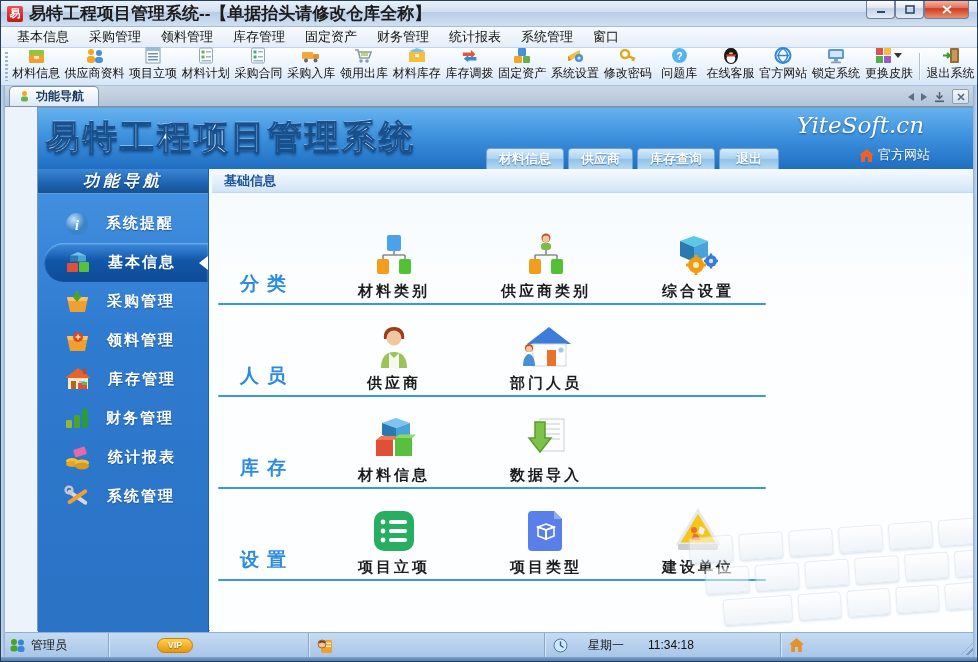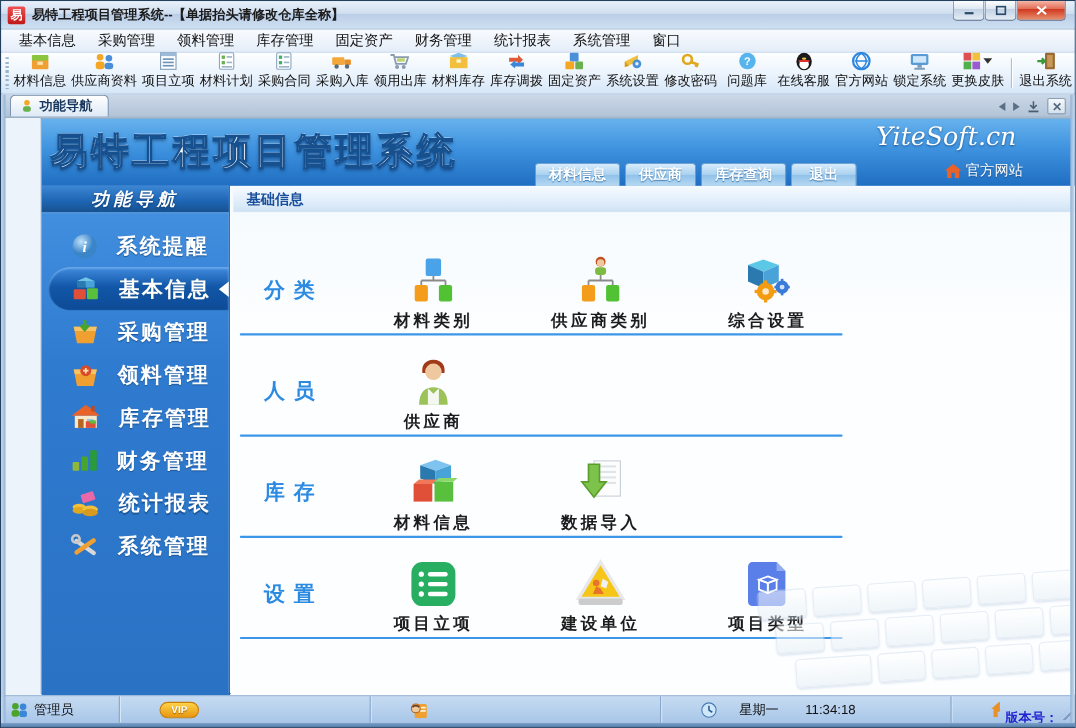--- a/index.html
+++ b/index.html
@@ -14,21 +14,21 @@
   .titlebar {
     position:absolute; left:0; top:0; width:100%; height:26px;
     background:linear-gradient(180deg,#e9f1fa 0%,#cfdeef 45%,#b9cde6 46%,#cfe0f2 100%);
     display:flex; align-items:center; padding:0 6px; border-bottom:1px solid #a4bcd8;
   }
   .app-badge {
     width:16px; height:16px; margin-right:6px; border-radius:2px;
     background:linear-gradient(180deg,#f05050,#c01818); color:#fff;
     font-size:11px; font-weight:bold; display:flex; align-items:center; justify-content:center;
   }
-  .title-text { font-size:12px; color:#1c1c1c; font-weight:bold; }
+  .title-text { font-size:17px; color:#1c1c1c; font-weight:bold; }
   .win-controls { position:absolute; right:8px; top:0; display:flex; }
   .wbtn {
     width:29px; height:18px; border:1px solid #70809a; border-top:none;
     border-radius:0 0 4px 4px; display:flex; align-items:center; justify-content:center;
     background:linear-gradient(180deg,#fdfeff 0%,#dfe8f2 40%,#c3d2e4 45%,#e4edf6 100%);
   }
   .wbtn.close { width:45px; background:linear-gradient(180deg,#f5b3a2 0%,#e2705a 40%,#cf3a22 45%,#e8926f 100%); }
   
   .menubar {
     position:absolute; left:0; top:26px; width:100%; height:21px;
@@ -106,21 +106,21 @@
     background:linear-gradient(180deg,#4592e2 0%,#2f7bd0 35%,#2a72c4 100%);
     border-right:1px solid #1c5ea8;
   }
   .side-header {
     height:25px; background:linear-gradient(180deg,#3c86d4 0%,#1d64b2 60%,#17518f 100%);
     border-bottom:1px solid #5d9fe0; display:flex; align-items:center; justify-content:center;
   }
   .side-header span { color:#fff; font-size:16px; font-weight:bold; font-style:italic; letter-spacing:4px; text-shadow:0 1px 2px #0c3a6e; }
   .side-list { padding-top:10px; }
   .side-item { position:relative; height:39px; display:flex; align-items:center; padding-left:26px; gap:16px; cursor:default; }
-  .side-item .slabel { color:#fff; font-size:19px; font-weight:bold; letter-spacing:2px; text-shadow:0 1px 1px #1a5492; }
+  .side-item .slabel { color:#fff; font-size:15px; font-weight:bold; letter-spacing:2px; text-shadow:0 1px 1px #1a5492; }
   .side-item.selected {
     background:linear-gradient(180deg,#3f8bde 0%,#1257a8 45%,#0d4a96 100%);
     border-radius:20px 0 0 20px; margin-left:6px; padding-left:20px;
     box-shadow:inset 0 1px 2px #7cb6ee;
   }
   .side-item.selected::after {
     content:''; position:absolute; right:0; top:50%; margin-top:-7px;
     border-top:7px solid transparent; border-bottom:7px solid transparent; border-right:9px solid #fff;
   }
   
@@ -130,45 +130,46 @@
   }
   .content-header {
     height:23px; margin:1px 2px 0 2px; border-radius:6px 6px 0 0;
     background:linear-gradient(180deg,#f5faff 0%,#d9e9f8 80%,#cfe2f4 100%);
     border-bottom:1px solid #c2d8ec; display:flex; align-items:center; padding-left:12px;
   }
   .content-header span { font-size:13px; font-weight:bold; color:#1a4f9c; }
   .crow { position:relative; height:92px; }
   .crow.first { height:112px; }
   .crow::after { content:''; position:absolute; left:8px; width:548px; bottom:0; height:2px; background:#3b96ea; border-radius:1px; }
-  .rlabel { position:absolute; left:30px; bottom:28px; font-size:19px; font-weight:bold; color:#2b8ae2; letter-spacing:8px; }
+  .rlabel { position:absolute; left:30px; bottom:8px; font-size:19px; font-weight:bold; color:#2b8ae2; letter-spacing:8px; }
   .ritems { position:absolute; left:108px; bottom:4px; display:flex; }
   .citem { width:152px; display:flex; flex-direction:column; align-items:center; gap:4px; cursor:default; }
   .citem .clabel { font-size:15px; font-weight:bold; color:#1c1c1c; letter-spacing:3px; }
   
   .kbd { position:absolute; right:-20px; bottom:-14px; width:330px; height:120px; opacity:.55; transform:rotate(-4deg); pointer-events:none; }
   .kbd .krow { display:flex; gap:6px; margin-bottom:6px; }
   .kbd .key { width:44px; height:26px; background:linear-gradient(180deg,#ffffff,#e4edf5); border:1px solid #d2e0ec; border-radius:4px; box-shadow:0 2px 2px #c8d8e6; }
   
   .statusbar {
     position:absolute; left:0; top:631px; width:100%; height:25px;
     background:linear-gradient(180deg,#c6dbf2 0%,#a8c6e8 100%);
-    border-top:1px solid #8fb0d4; display:flex; align-items:center; font-size:12px; color:#111;gap:28px;
+    border-top:1px solid #8fb0d4; display:flex; align-items:center; font-size:12px; color:#111;
   }
   .scell { height:100%; display:flex; align-items:center; gap:5px; padding:0 8px; border-right:1px solid #87a7cc; box-shadow:1px 0 0 #d8e6f6; }
   .scell.c1 { width:108px; }
   .scell.c2 { width:200px; }
   .scell.c3 { width:236px; }
   .scell.c4 { width:236px; }
   .scell.c5 { flex:1; border-right:none; }
   .vip {
     position:relative; width:36px; height:15px; border-radius:8px;
     background:linear-gradient(180deg,#ffd24a,#e8960e); border:1px solid #c87f08;
     color:#fff; font-size:9px; font-weight:bold; display:flex; align-items:center; justify-content:center;
     text-shadow:0 1px 1px #9a6205;
+    margin-left:40px;
   }
   .ver { color:#1f1fd0; font-weight:bold;margin-top:48px; }
   .grip { position:absolute; right:2px; bottom:2px; width:14px; height:14px;
     background:repeating-linear-gradient(135deg,transparent 0 3px,#7f9cbe 3px 5px); clip-path:polygon(100% 0,100% 100%,0 100%); }
   .bottomedge { position:absolute; left:0; top:656px; width:100%; height:6px;
     background:linear-gradient(180deg,#7fa3cc,#3f6a9c); }
   .sideedge { position:absolute; top:85px; width:4px; height:571px; background:linear-gradient(90deg,#c9daee,#92b2d6); }
   .sideedge.l { left:0; } .sideedge.r { right:0; background:linear-gradient(270deg,#c9daee,#92b2d6); }
   svg { display:block; }
 </style>
@@ -599,20 +600,33 @@
         <div class="ritems">
           <div class="citem">
             <svg width="46" height="46">
                 <path d="M23 3 c-8 0 -11 6 -10 12 h20 c1 -6 -2 -12 -10 -12" fill="#a03a18"></path>
                 <circle cx="23" cy="14" r="7.5" fill="#f0c8a0"></circle>
                 <path d="M10 44 c0 -12 6 -16 13 -16 s13 4 13 16 z" fill="#9cc25a"></path>
                 <path d="M18 29 l5 5 5 -5 v15 h-10 z" fill="#f4f8f0"></path>
               </svg>
             <span class="clabel">供应商</span>
           </div>
+          <div class="citem">
+            <svg width="50" height="46">
+                <polygon points="28,3 50,20 6,20" fill="#3b7dd8"></polygon>
+                <rect x="40" y="5" width="4" height="7" fill="#fff"></rect>
+                <rect x="12" y="20" width="33" height="22" fill="#fdfdfd" stroke="#d0d8e0"></rect>
+                <rect x="26" y="26" width="9" height="16" fill="#e8732a"></rect>
+                <circle cx="40" cy="26" r="2.6" fill="#9ec9ec"></circle>
+                <circle cx="8" cy="24" r="4" fill="#c0501e"></circle>
+                <circle cx="8" cy="25" r="3" fill="#f0c8a0"></circle>
+                <path d="M2 42 c0 -9 4 -12 6 -12 s6 3 6 12 z" fill="#4a90d9"></path>
+              </svg>
+            <span class="clabel">部门人员</span>
+          </div>
         </div>
       </div>
 
       <div class="crow">
         <div class="rlabel">库存</div>
         <div class="ritems">
           <div class="citem">
             <svg width="48" height="46">
                 <polygon points="26,2 40,7 26,12 12,7" fill="#7fc4f0"></polygon>
                 <polygon points="12,7 26,12 26,24 12,19" fill="#2a7ab0"></polygon>
@@ -647,38 +661,38 @@
                 <circle cx="12" cy="14" r="2.4" fill="#fff"></circle>
                 <circle cx="12" cy="23" r="2.4" fill="#fff"></circle>
                 <circle cx="12" cy="32" r="2.4" fill="#fff"></circle>
                 <rect x="18" y="12" width="18" height="4" rx="2" fill="#fff"></rect>
                 <rect x="18" y="21" width="18" height="4" rx="2" fill="#fff"></rect>
                 <rect x="18" y="30" width="18" height="4" rx="2" fill="#fff"></rect>
               </svg>
             <span class="clabel">项目立项</span>
           </div>
           <div class="citem">
+            <svg width="46" height="46">
+                <path d="M9 3 h22 l8 8 v28 a4 4 0 0 1 -4 4 h-26 a4 4 0 0 1 -4 -4 v-32 a4 4 0 0 1 4 -4" fill="#5b7fe8"></path>
+                <polygon points="31,3 39,11 31,11" fill="#93acf2"></polygon>
+                <polygon points="23,16 31,19 23,22 15,19" fill="none" stroke="#fff" stroke-width="1.6"></polygon>
+                <polygon points="15,19 23,22 23,31 15,28" fill="none" stroke="#fff" stroke-width="1.6"></polygon>
+                <polygon points="31,19 23,22 23,31 31,28" fill="none" stroke="#fff" stroke-width="1.6"></polygon>
+              </svg>
+            <span class="clabel">项目类型</span>
+          </div>
+          <div class="citem">
             <svg width="48" height="46">
                 <polygon points="24,3 44,36 4,36" fill="#f5c518" stroke="#e8e8e8" stroke-width="3"></polygon>
                 <rect x="4" y="36" width="40" height="6" rx="2" fill="#cccccc"></rect>
                 <circle cx="20" cy="22" r="3" fill="#e8732a"></circle>
                 <path d="M17 32 l3 -7 4 2 3 5 z" fill="#e8732a"></path>
                 <path d="M26 18 l5 3 -2 6 -5 -2 z" fill="#f0f0f0"></path>
               </svg>
             <span class="clabel">建设单位</span>
-          </div>
-          <div class="citem">
-            <svg width="46" height="46">
-                <path d="M9 3 h22 l8 8 v28 a4 4 0 0 1 -4 4 h-26 a4 4 0 0 1 -4 -4 v-32 a4 4 0 0 1 4 -4" fill="#5b7fe8"></path>
-                <polygon points="31,3 39,11 31,11" fill="#93acf2"></polygon>
-                <polygon points="23,16 31,19 23,22 15,19" fill="none" stroke="#fff" stroke-width="1.6"></polygon>
-                <polygon points="15,19 23,22 23,31 15,28" fill="none" stroke="#fff" stroke-width="1.6"></polygon>
-                <polygon points="31,19 23,22 23,31 31,28" fill="none" stroke="#fff" stroke-width="1.6"></polygon>
-              </svg>
-            <span class="clabel">项目类型</span>
           </div>
         </div>
       </div>
 
       <div class="kbd">
         <div class="krow">
             <div class="key"></div>
             <div class="key"></div>
             <div class="key"></div>
             <div class="key"></div>

